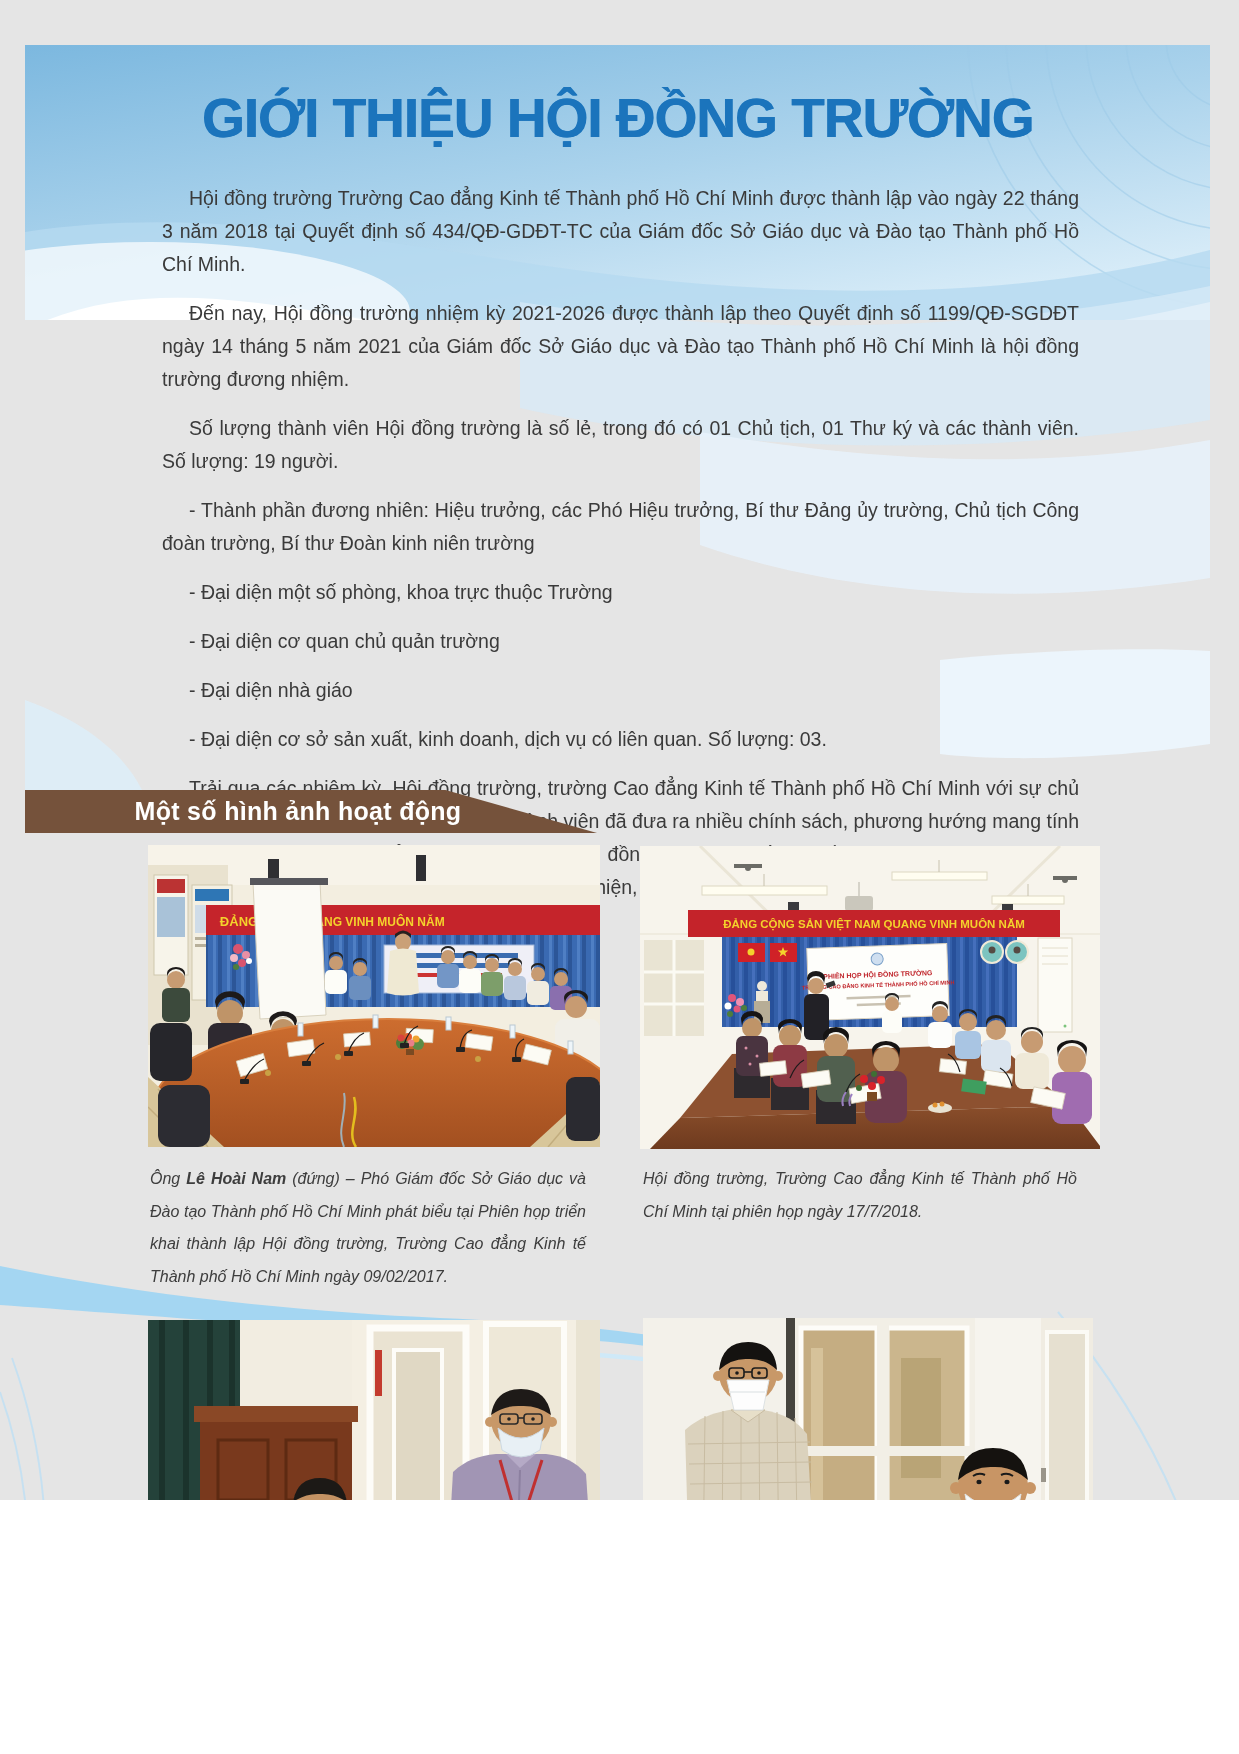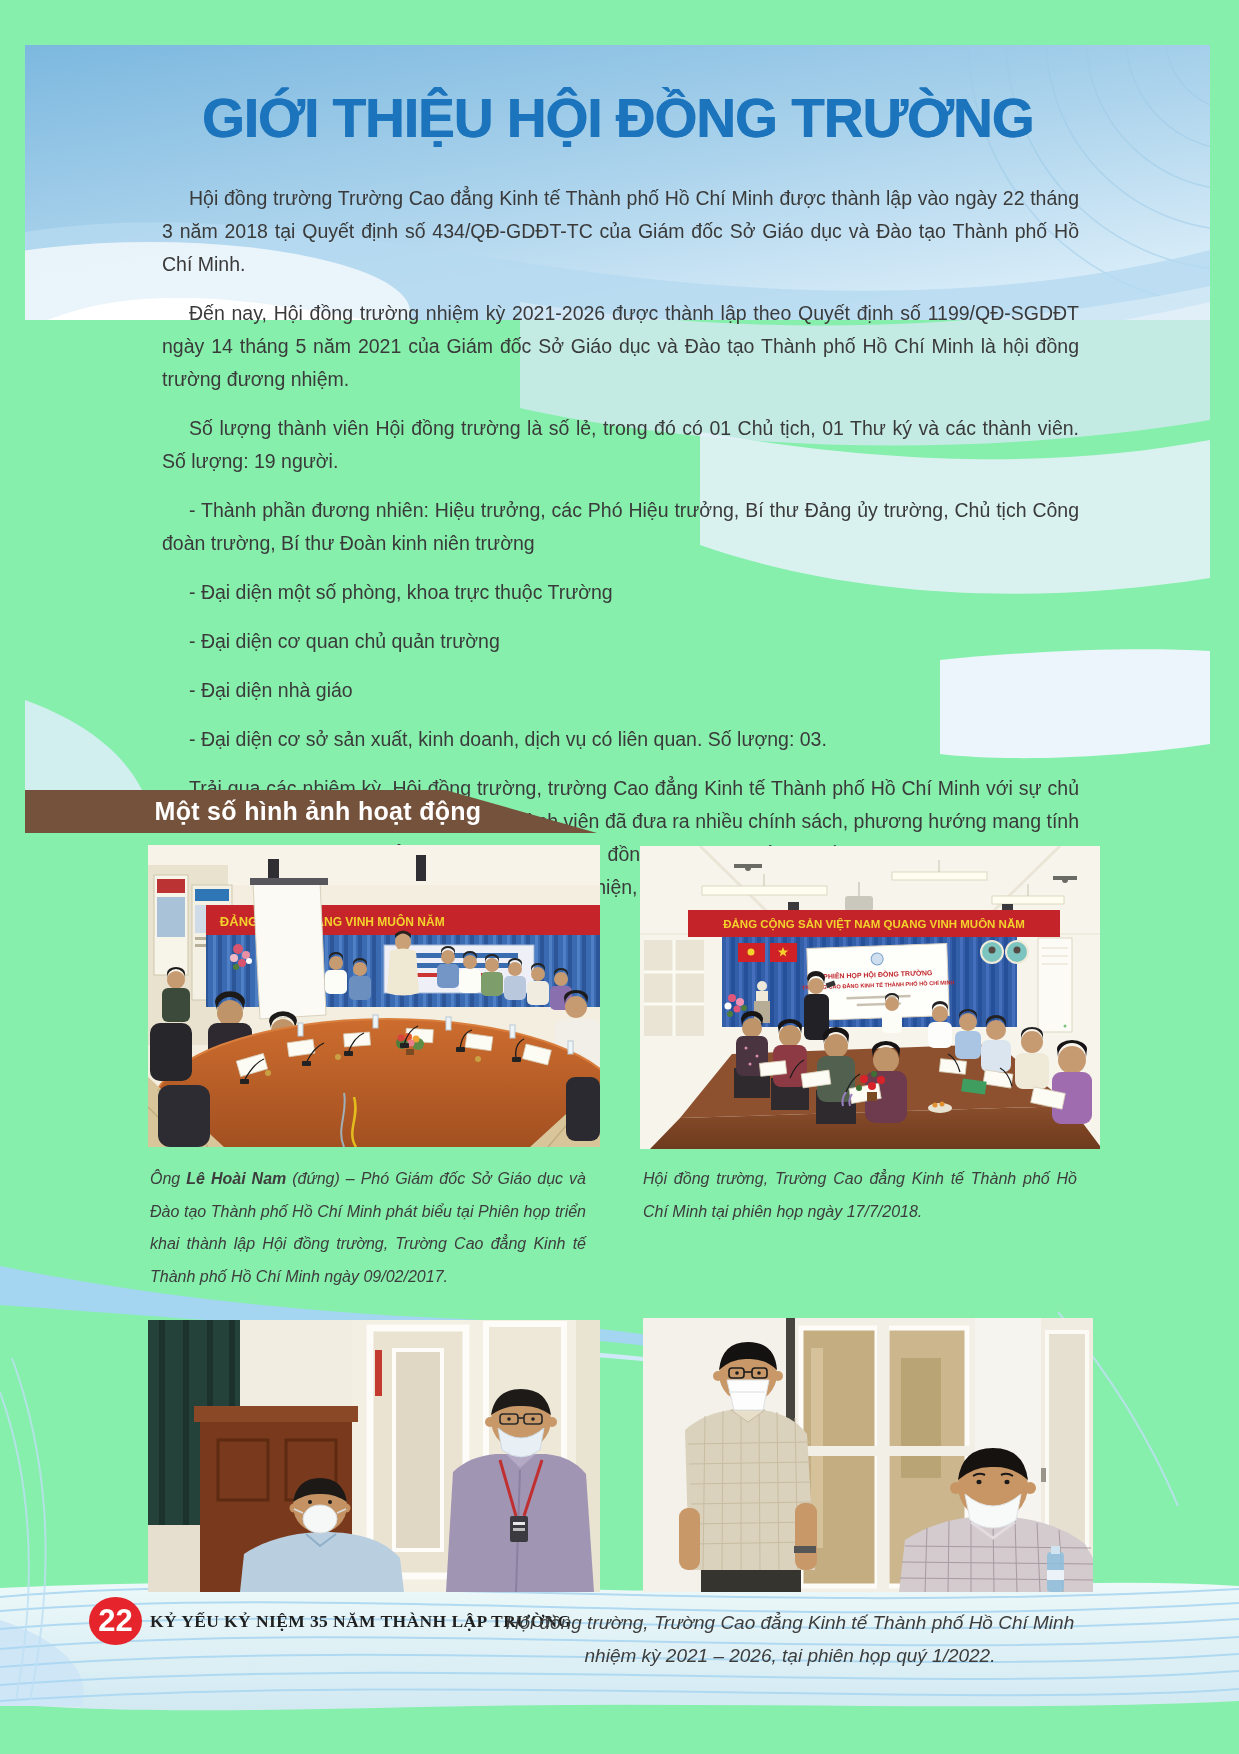--- a/index.html
+++ b/index.html
@@ -1,28 +1,28 @@
 <!DOCTYPE html>
 <html><head>
 <meta charset="utf-8">
 <style>
   html,body{margin:0;padding:0;background:#ffffff;}
-  .stage{position:relative;width:1239px;height:1754px;background:#86efac;overflow:hidden;
+  .stage{position:relative;width:1239px;height:1500px;background:#e5e5e5;overflow:hidden;
          font-family:"Liberation Sans",sans-serif;}
   .bg{position:absolute;left:0;top:0;}
   .title{position:absolute;left:25px;top:86px;width:1185px;text-align:center;
          font-size:55px;font-weight:bold;color:#1b74bc;letter-spacing:-1px;
          text-shadow:0.7px 0 0 #1b74bc;}
   .body-text{position:absolute;left:146px;top:166px;width:949px;font-size:19.5px;
          line-height:33px;color:#3a3a3a;text-align:justify;}
   .body-text p{margin:16px;text-indent:27px;}
   .banner{position:absolute;left:25px;top:790px;width:572px;height:43px;background:#75523b;
          clip-path:polygon(0 0,73.5% 0,100% 100%,0 100%);}
   .banner-label{display:block;width:546px;text-align:center;color:#ffffff;font-weight:bold;
-         font-size:25px;line-height:43px;letter-spacing:0.3px;padding-left:20px;}
+         font-size:25px;line-height:43px;letter-spacing:0.3px;}
   .photo{position:absolute;}
   .caption{position:absolute;font-style:italic;font-size:16px;line-height:32.5px;
          color:#3d3d3d;text-align:justify;}
   .caption b{font-weight:bold;}
   #cap1{left:150px;top:1163px;width:436px;}
   #cap2{left:643px;top:1163px;width:434px;}
   .footer-caption{position:absolute;left:500px;top:1606px;width:580px;text-align:center;
          font-style:italic;font-size:19px;line-height:33px;color:#3d3d3d;}
   .page-circle{position:absolute;left:89px;top:1597px;width:53px;height:48px;border-radius:50%;
          background:#e6242b;color:#ffffff;font-size:31px;font-weight:bold;text-align:center;

